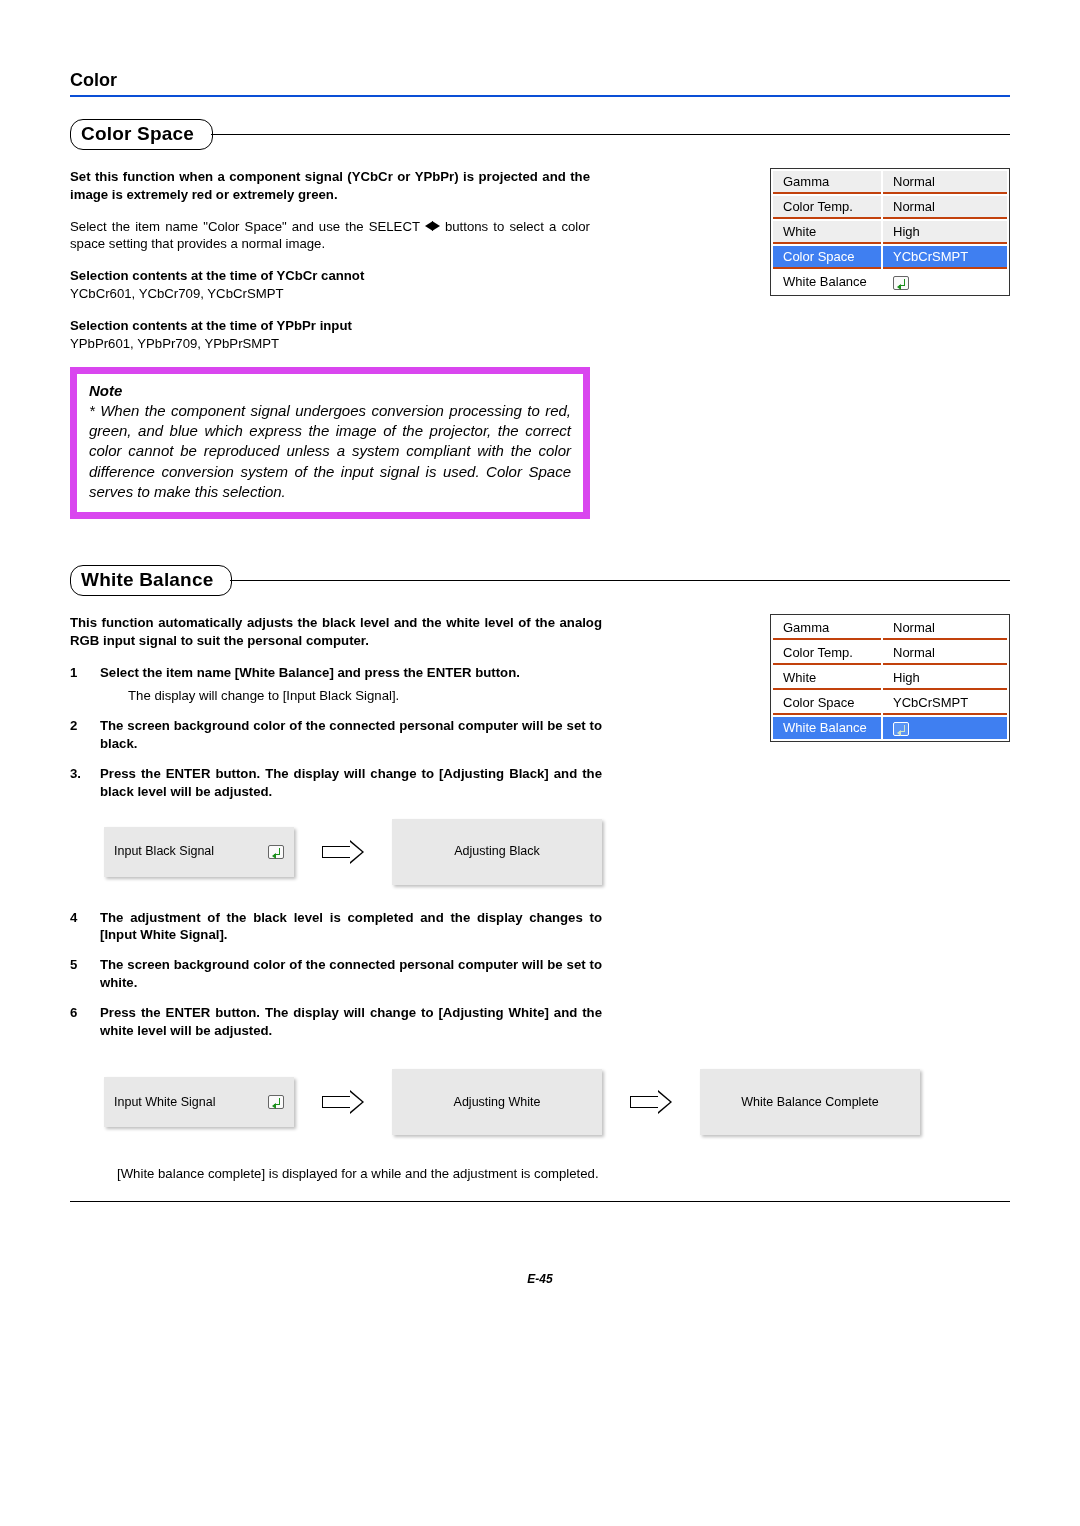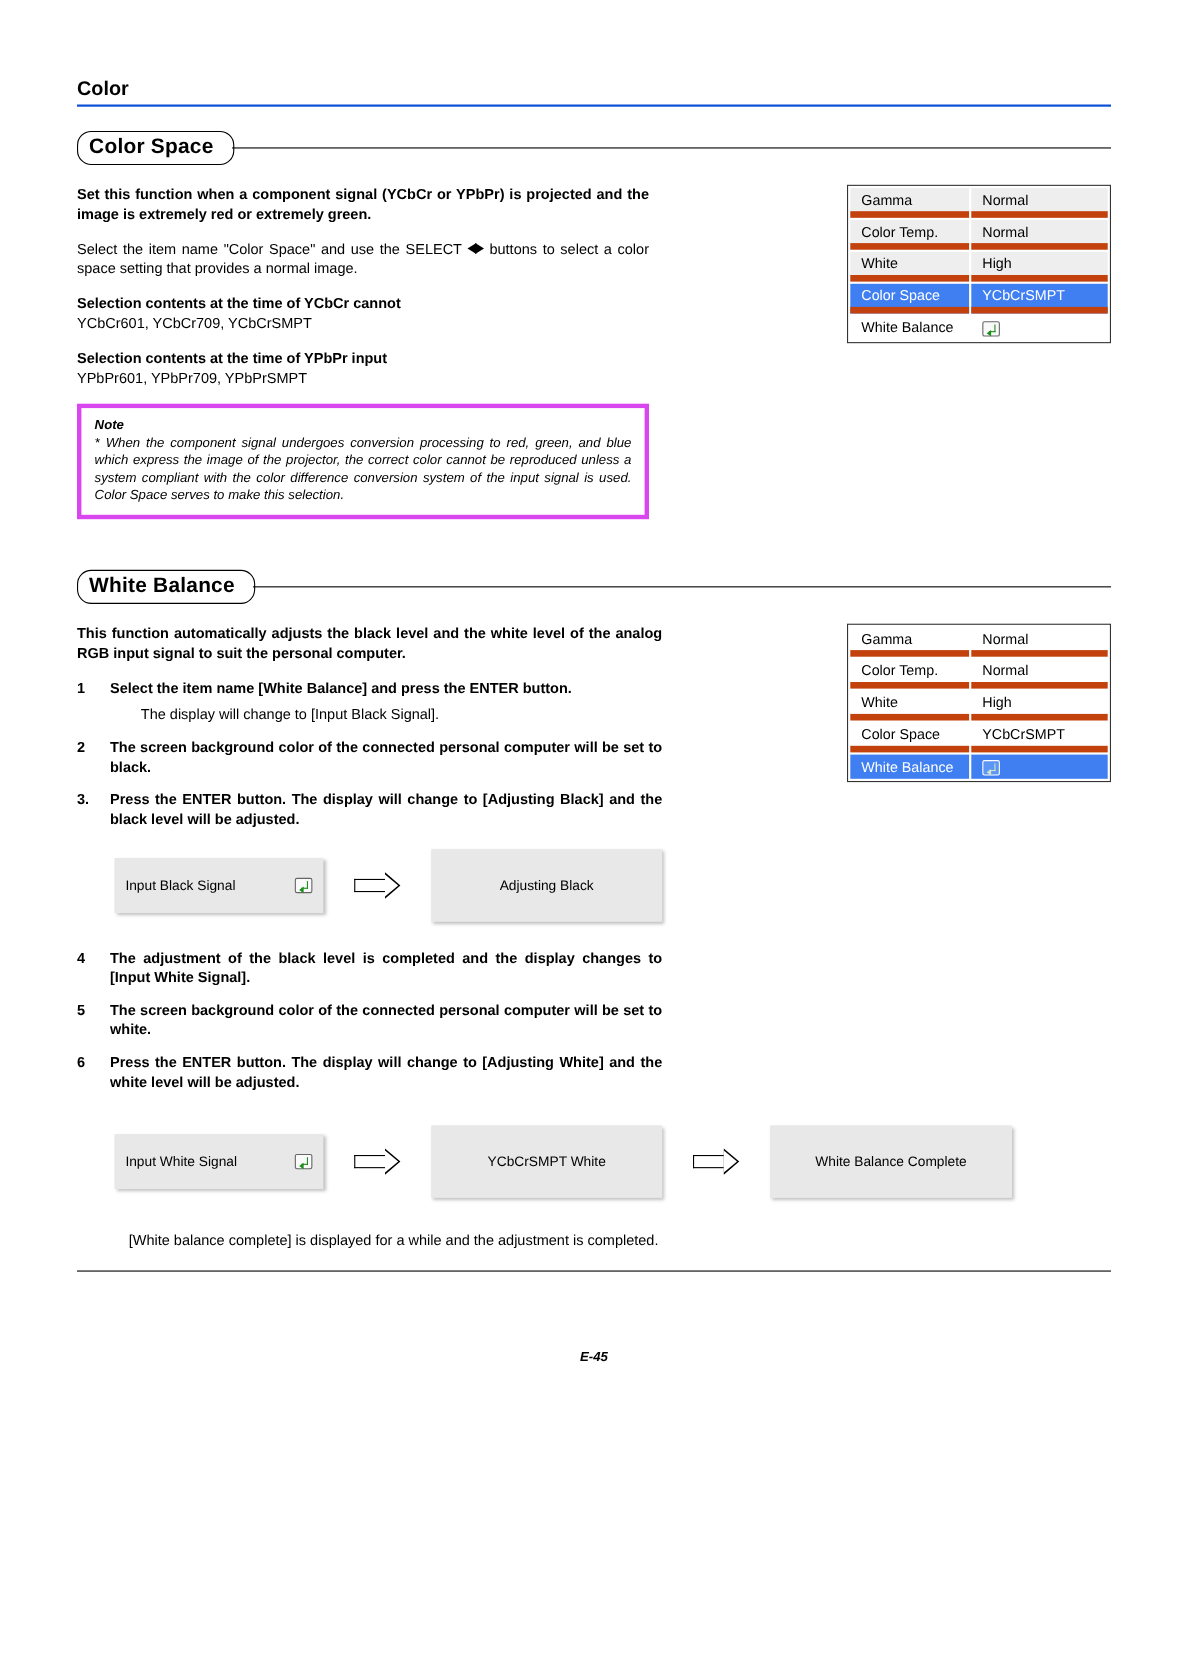--- a/index.html
+++ b/index.html
@@ -58,37 +58,37 @@
   .just { text-align: justify; }
   .tri-lr {
     display: inline-block;
     width: 0; height: 0;
     border-top: 5px solid transparent;
     border-bottom: 5px solid transparent;
   }
   .tri-left { border-right: 8px solid #000; margin-right: -1px; }
   .tri-right { border-left: 8px solid #000; }
   .note-box {
-    border: 4px solid #d946ef;
+    border: 7px solid #d946ef;
     padding: 7px 12px 10px 12px;
     margin-top: 14px;
-    font-size: 12px;
+    font-size: 15px;
   }
   .note-title { font-style: italic; font-weight: bold; }
   .note-body { font-style: italic; text-align: justify; }
 
   .menu-table {
     width: 240px;
     border: 1px solid #333;
     font-size: 13px;
     margin-left: auto;
   }
   .menu-table td {
     padding: 3px 8px 3px 10px;
-    border-bottom: 6px solid #c2410c;
+    border-bottom: 2px solid #c2410c;
     height: 21px;
     font-size: 13px;
   }
   .menu-table td.val { text-align: left; width: 124px; border-left: none; }
   .menu-table tr:last-child td { border-bottom: none; }
   .menu-table .light td { background: #eee; }
   .menu-table .hi td { background: #3f7ff1; color: #fff; }
 
   .enter-icon {
     display: inline-block;
@@ -321,21 +321,21 @@
 
 <div class="diagram-row full">
   <div class="signal-box">
     <span>Input White Signal</span>
     <span class="enter-icon"></span>
   </div>
   <div class="arrow-wrap">
       <div class="arrow-body"></div>
       <div class="arrow-head"></div>
     </div>
-  <div class="adj-box">YCbCrSMPT White</div>
+  <div class="adj-box">Adjusting White</div>
   <div class="arrow-wrap">
       <div class="arrow-body"></div>
       <div class="arrow-head"></div>
     </div>
   <div class="adj-box" style="width:220px;">White Balance Complete</div>
 </div>
 
 <div class="left" style="margin-left:34px; margin-top:30px; font-size:13.2px; line-height:1.35; width:560px;padding-left:13px;">
   <div class="just">[White balance complete] is displayed for a while and the adjustment is completed.</div>
 </div>

